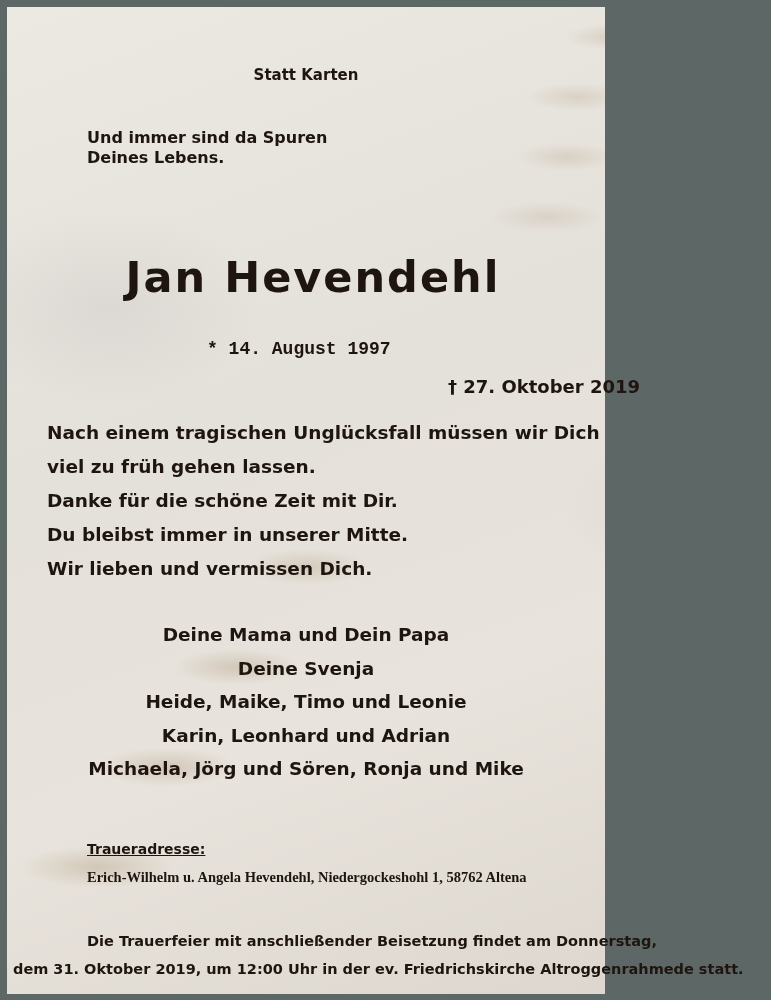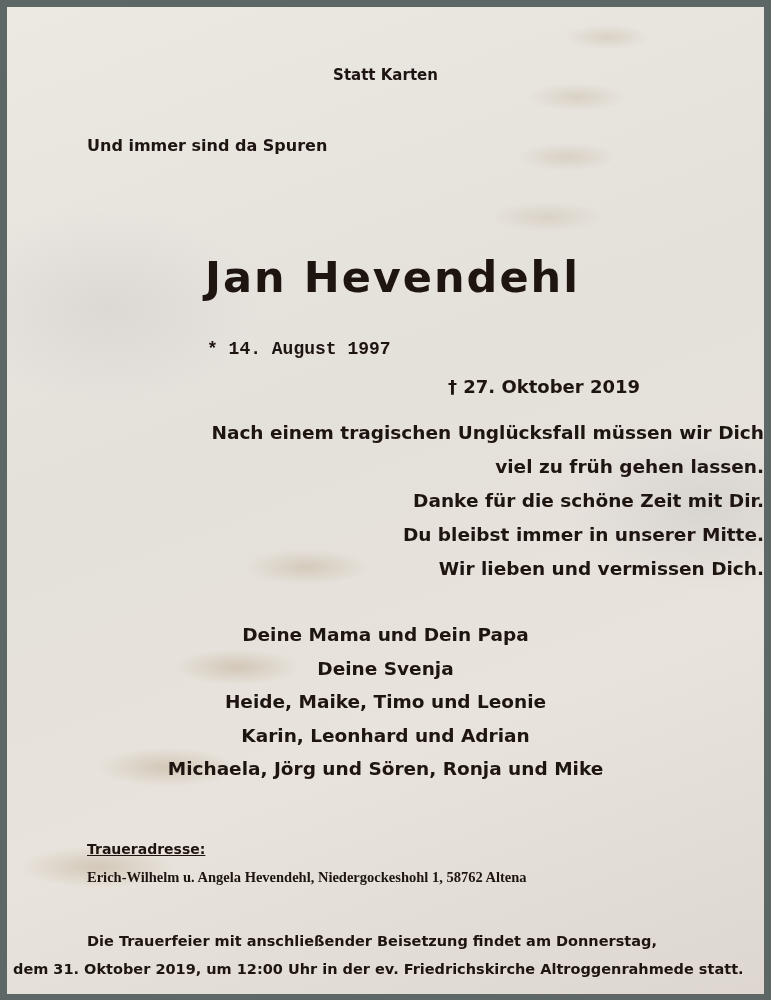--- a/index.html
+++ b/index.html
@@ -1,53 +1,54 @@
 <!DOCTYPE html>
 <html><head>
 <meta charset="utf-8">
 <style>
   html, body { margin:0; padding:0; }
   body { width:771px; height:1000px; background:#5d6866; position:relative; overflow:hidden; }
   .card {
-    position:absolute; left:7px; top:7px; width:757px; height:987px;
+    position:absolute; left:7px; top:7px; width:598px; height:987px;
     background:
       radial-gradient(ellipse 60px 18px at 600px 30px, rgba(190,175,150,0.35), transparent 70%),
       radial-gradient(ellipse 70px 20px at 570px 90px, rgba(190,175,150,0.35), transparent 70%),
       radial-gradient(ellipse 70px 20px at 560px 150px, rgba(190,175,150,0.35), transparent 70%),
       radial-gradient(ellipse 80px 22px at 540px 210px, rgba(190,175,150,0.3), transparent 70%),
       radial-gradient(ellipse 90px 26px at 300px 560px, rgba(180,160,130,0.35), transparent 70%),
       radial-gradient(ellipse 90px 26px at 230px 660px, rgba(180,160,130,0.4), transparent 70%),
       radial-gradient(ellipse 100px 28px at 160px 760px, rgba(180,160,130,0.4), transparent 70%),
       radial-gradient(ellipse 110px 30px at 90px 860px, rgba(180,160,130,0.4), transparent 70%),
       radial-gradient(ellipse 200px 120px at 700px 500px, rgba(150,150,150,0.18), transparent 70%),
       radial-gradient(ellipse 220px 140px at 100px 300px, rgba(160,160,160,0.15), transparent 70%),
       linear-gradient(160deg, #ece8e2 0%, #e4e0da 40%, #e8e3dc 70%, #ddd7cf 100%);
     font-family:"DejaVu Sans", sans-serif; color:#1e1410; font-weight:bold;
   }
   .t { position:absolute; white-space:nowrap; }
   .statt { top:59px; font-size:15px; left:0; right:0; text-align:center; }
-  .motto { left:80px; top:121px; font-size:16px; line-height:20px;margin-top:8px; }
+  .motto { left:80px; top:121px; font-size:16px; line-height:20px; }
   .name { top:245px; font-size:43px; letter-spacing:2px; left:0; right:0; text-align:center; padding-left:14px; }
   .birth { left:200px; top:332px; font-size:18px;font-family:Liberation Mono, monospace; }
   .death { left:441px; top:332px; font-size:18px;margin-top:37px; }
-  .msg { top:409px; font-size:18.5px; line-height:34px; left:0; right:0; text-align:right; padding-left:40px; }
+  .msg { top:409px; font-size:18.5px; line-height:34px; left:0; right:0; text-align:left; padding-left:40px; }
   .fam { top:611px; font-size:18.5px; line-height:33.5px; left:0; right:0; text-align:center; }
   .addr-label { left:80px; top:834px; font-size:14px;text-decoration:underline; }
   .addr { left:80px; top:862px; font-size:14.5px;font-family:Liberation Serif, serif; }
   .svc1 { left:80px; top:926px; font-size:14.5px; }
   .svc2 { left:6px; top:954px; font-size:14.5px; }
 </style>
 </head>
 <body>
 
 <div class="card">
   <div class="t statt">Statt Karten</div>
 
   <div class="t motto">
     <div>Und immer sind da Spuren</div>
+    <div>Deines Lebens.</div>
   </div>
 
   <div class="t name">Jan Hevendehl</div>
   <div class="t birth">* 14. August 1997</div>
   <div class="t death">† 27. Oktober 2019</div>
 
   <div class="t msg">
     <div>Nach einem tragischen Unglücksfall müssen wir Dich</div>
     <div>viel zu früh gehen lassen.</div>
     <div>Danke für die schöne Zeit mit Dir.</div>

